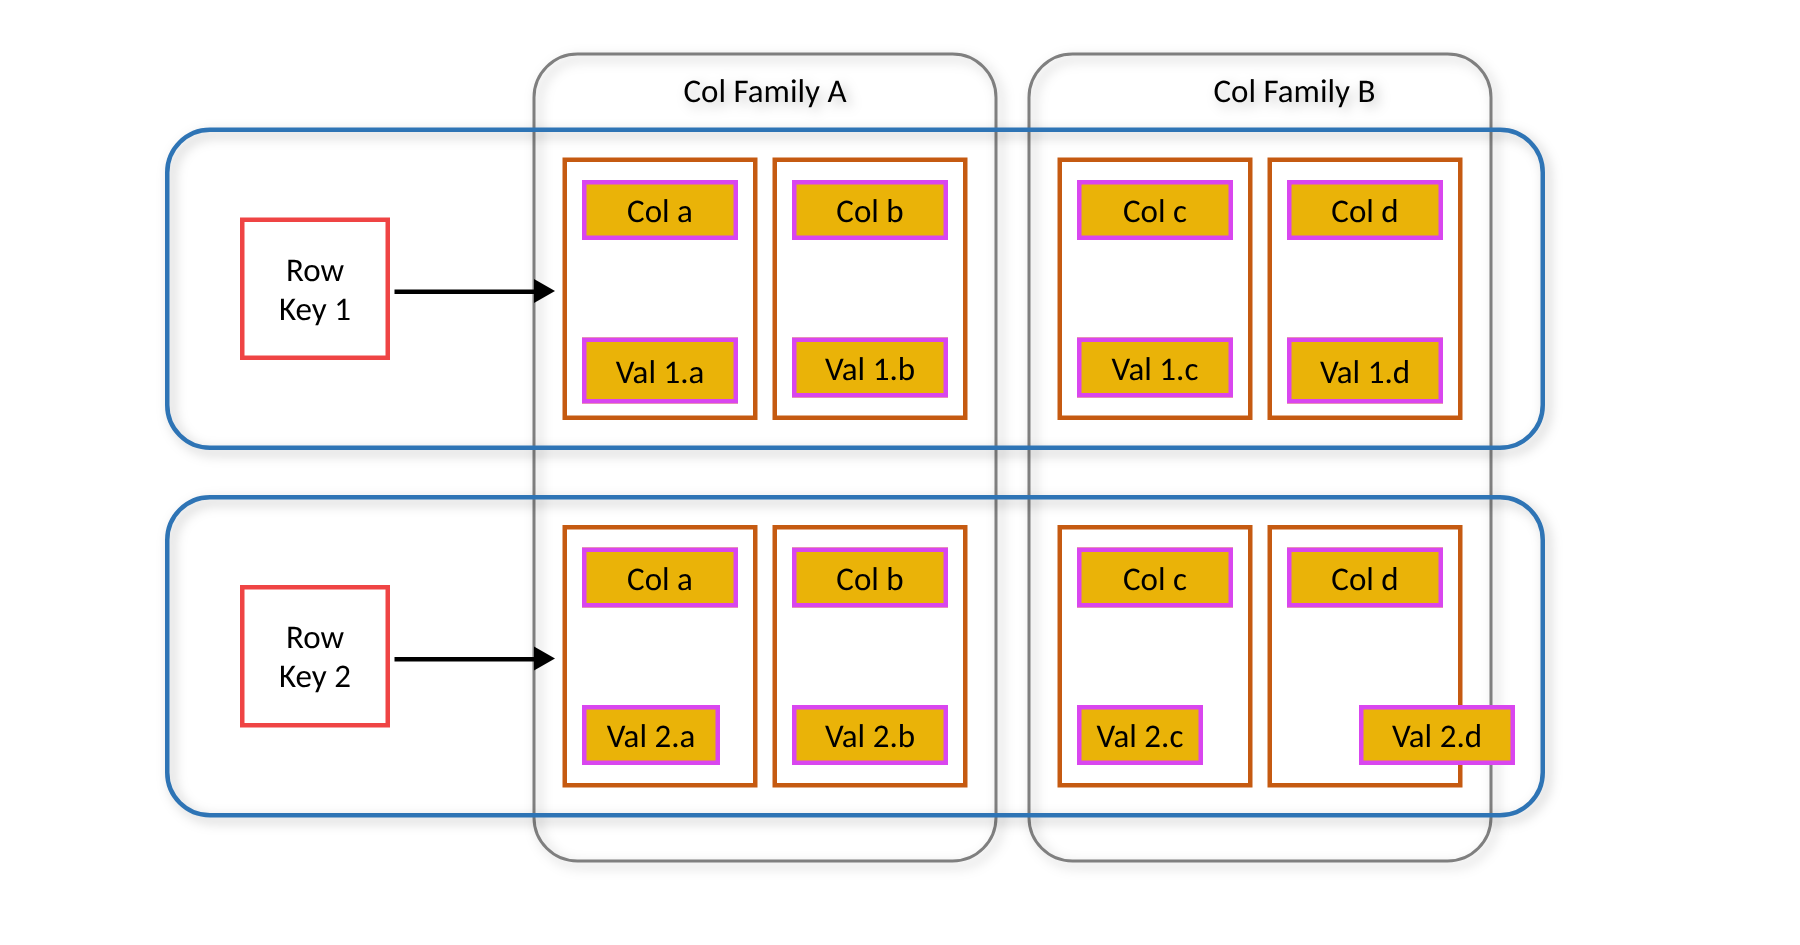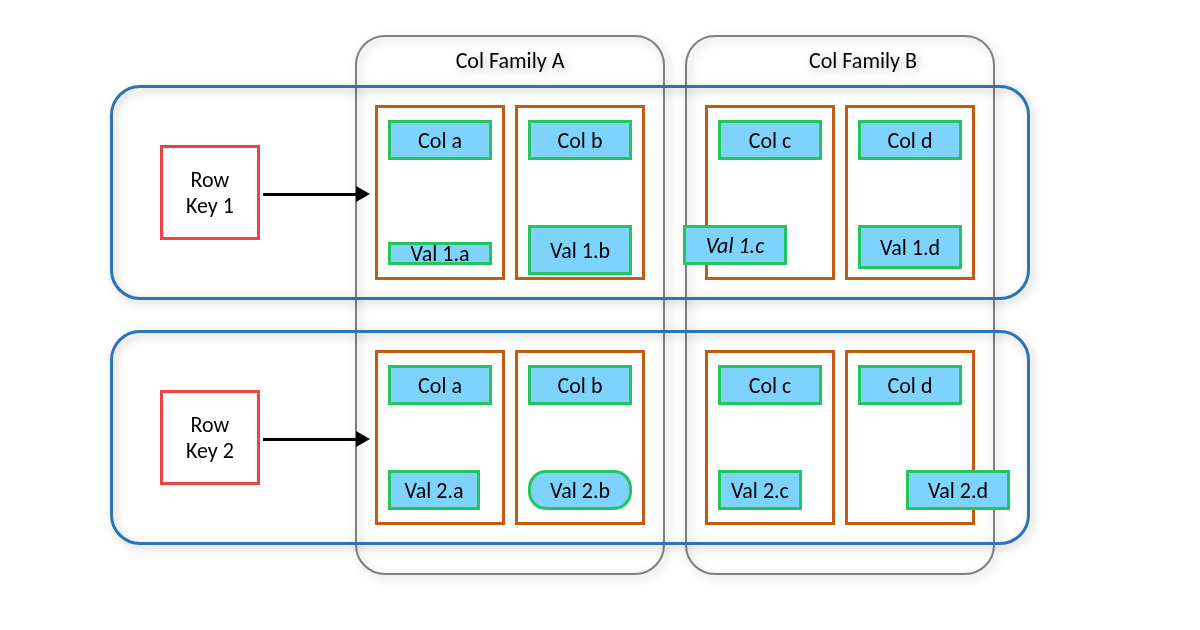--- a/index.html
+++ b/index.html
@@ -52,22 +52,22 @@
     justify-content: center;
     white-space: pre-line;
   }
   
   .cell-group {
     border: 3px solid #c55a11;
     background: #fff;
   }
   
   .mini {
-    border: 3px solid #22c55e;
-    background: #7dd3fc;
+    border: 3px solid #d946ef;
+    background: #eab308;
     text-align: right;
     display: flex;
     align-items: center;
     justify-content: center;
   }
   
   .arrow-line {
     position: absolute;
     height: 0;
     border-top: 3px solid #000;
@@ -104,41 +104,41 @@
   <div class="arrow-head" style="left:356px; top:186px;"></div>
 
   <div class="box row-key" style="left:160px; top:390px; width:100px; height:95px;">Row
 Key 2</div>
 
   <div class="arrow-line" style="left:263px; top:438px; width:93px;"></div>
   <div class="arrow-head" style="left:356px; top:431px;"></div>
 
   <div class="box cell-group" style="left:375px; top:105px; width:130px; height:175px;"></div>
   <div class="box mini" style="left:388px; top:120px; width:104px; height:40px;">Col a</div>
-  <div class="box mini" style="left:388px; top:242px; width:104px; height:23px;">Val 1.a</div>
+  <div class="box mini" style="left:388px; top:225px; width:104px; height:44px;">Val 1.a</div>
 
   <div class="box cell-group" style="left:515px; top:105px; width:130px; height:175px;"></div>
   <div class="box mini" style="left:528px; top:120px; width:104px; height:40px;">Col b</div>
-  <div class="box mini" style="left:528px; top:225px; width:104px; height:50px;">Val 1.b</div>
+  <div class="box mini" style="left:528px; top:225px; width:104px; height:40px;">Val 1.b</div>
 
   <div class="box cell-group" style="left:705px; top:105px; width:130px; height:175px;"></div>
   <div class="box mini" style="left:718px; top:120px; width:104px; height:40px;">Col c</div>
-  <div class="box mini" style="left:683px; top:225px; width:104px; height:40px;font-style:italic;">Val 1.c</div>
+  <div class="box mini" style="left:718px; top:225px; width:104px; height:40px;">Val 1.c</div>
 
   <div class="box cell-group" style="left:845px; top:105px; width:130px; height:175px;"></div>
   <div class="box mini" style="left:858px; top:120px; width:104px; height:40px;">Col d</div>
   <div class="box mini" style="left:858px; top:225px; width:104px; height:44px;">Val 1.d</div>
 
   <div class="box cell-group" style="left:375px; top:350px; width:130px; height:175px;"></div>
   <div class="box mini" style="left:388px; top:365px; width:104px; height:40px;">Col a</div>
   <div class="box mini" style="left:388px; top:470px; width:92px; height:40px;">Val 2.a</div>
 
   <div class="box cell-group" style="left:515px; top:350px; width:130px; height:175px;"></div>
   <div class="box mini" style="left:528px; top:365px; width:104px; height:40px;">Col b</div>
-  <div class="box mini" style="left:528px; top:470px; width:104px; height:40px;border-radius:18px;">Val 2.b</div>
+  <div class="box mini" style="left:528px; top:470px; width:104px; height:40px;">Val 2.b</div>
 
   <div class="box cell-group" style="left:705px; top:350px; width:130px; height:175px;"></div>
   <div class="box mini" style="left:718px; top:365px; width:104px; height:40px;">Col c</div>
   <div class="box mini" style="left:718px; top:470px; width:84px; height:40px;">Val 2.c</div>
 
   <div class="box cell-group" style="left:845px; top:350px; width:130px; height:175px;"></div>
   <div class="box mini" style="left:858px; top:365px; width:104px; height:40px;">Col d</div>
   <div class="box mini" style="left:858px; top:470px; width:104px; height:40px;margin-left:48px;">Val 2.d</div>
 
 </div>

